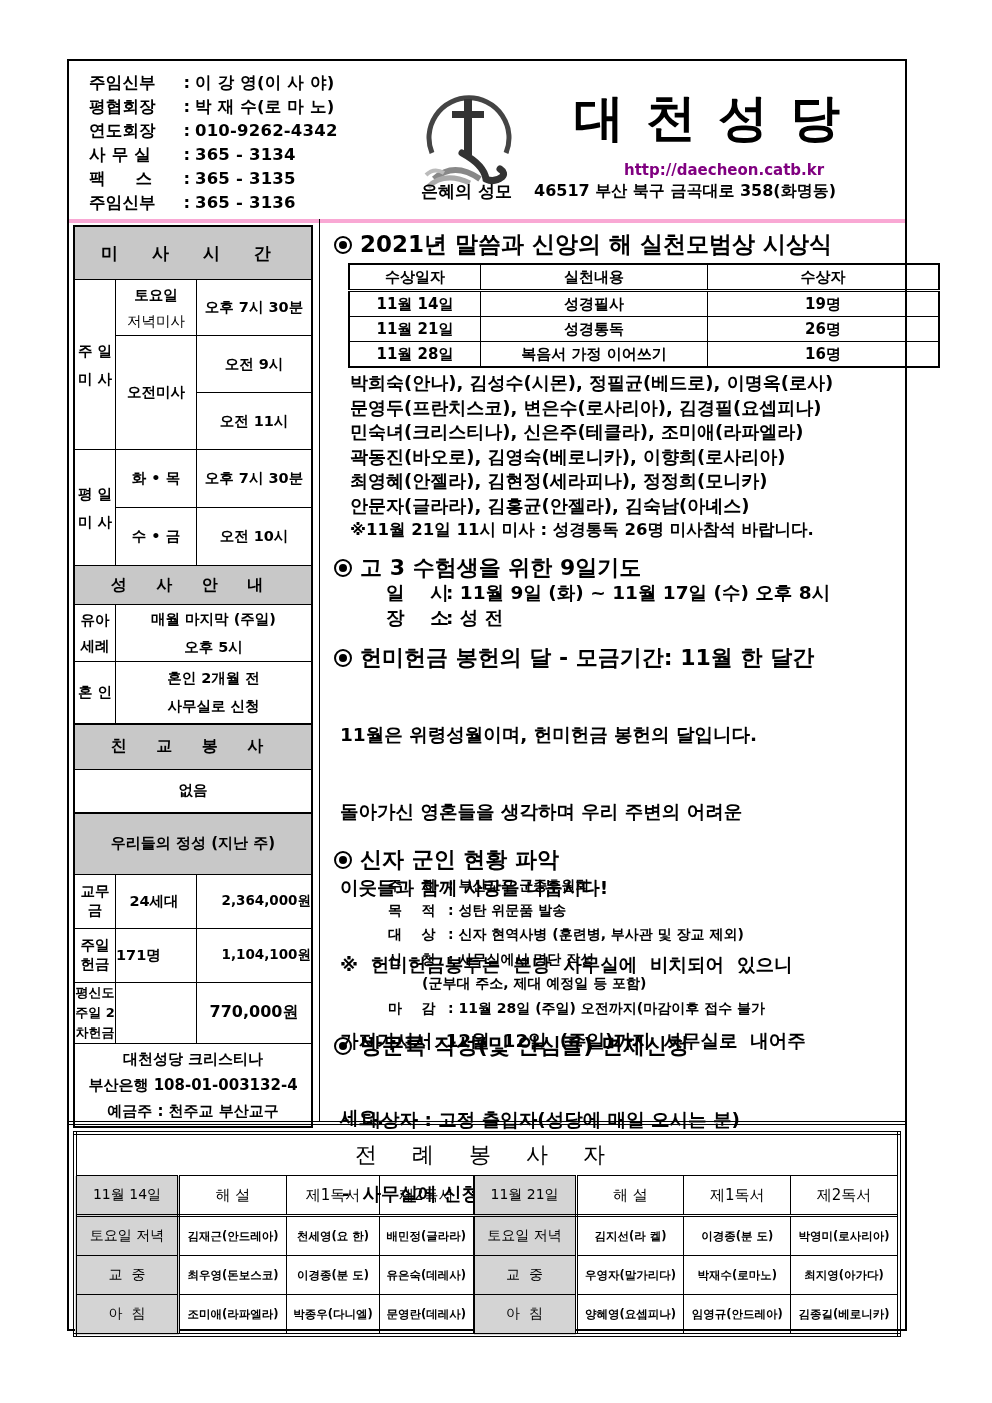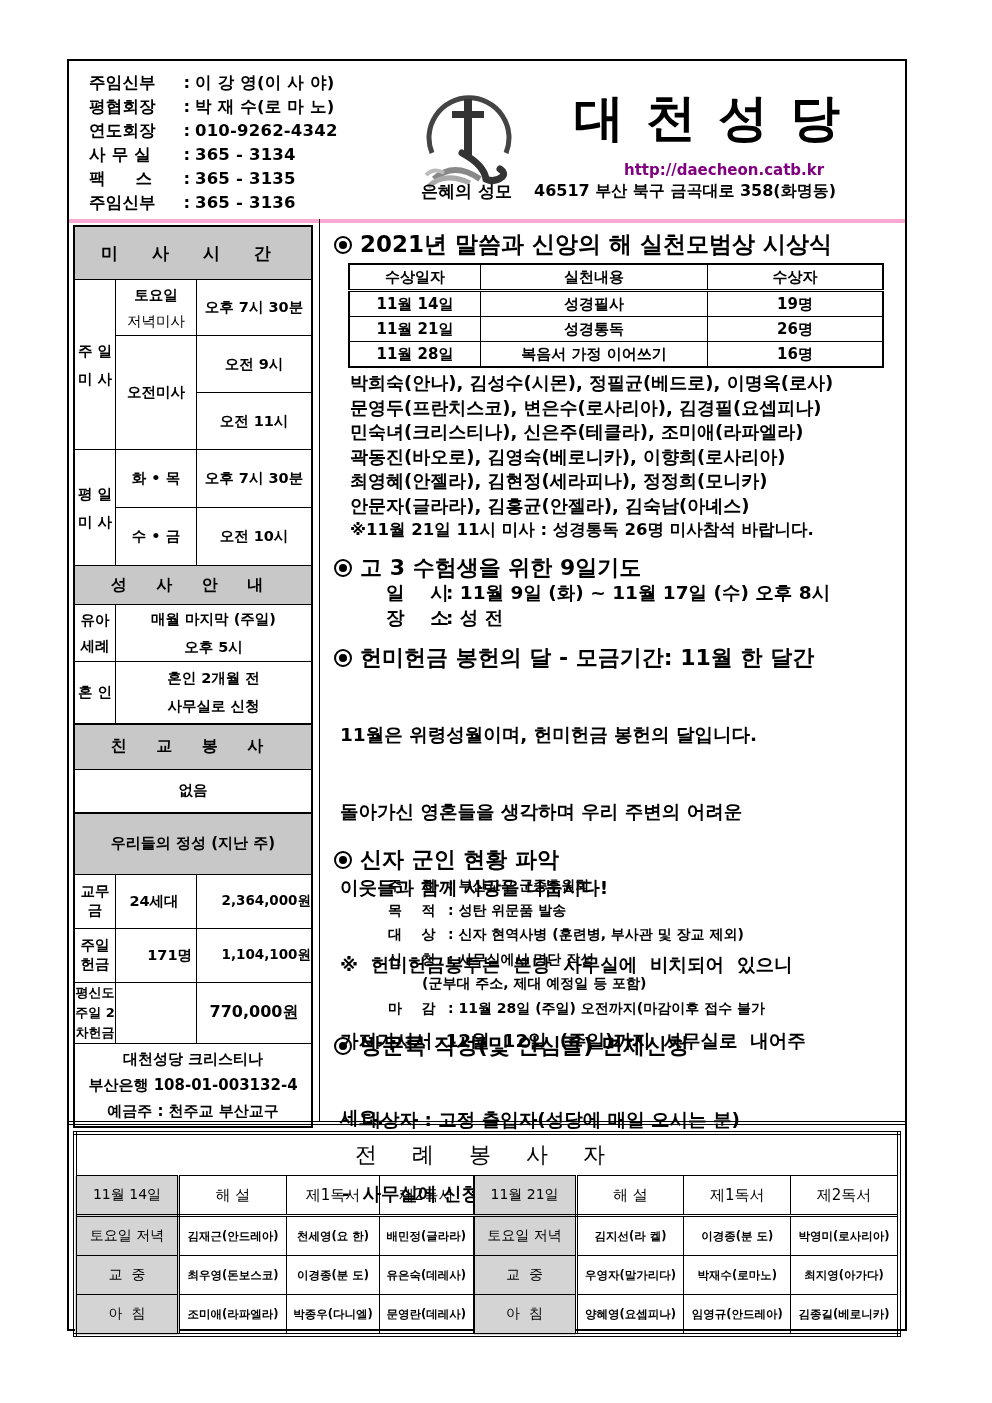--- a/index.html
+++ b/index.html
@@ -20,21 +20,21 @@
   .left-col { position: absolute; left: 0; top: 158px; width: 250px; height: 902px; border-right: 1px solid #000; }
   .mass-table { position: absolute; left: 4px; top: 6px; width: 240px; border-collapse: collapse; border: 2px solid #000; }
   .mass-table td { border: 1px solid #000; text-align: center; font-size: 14.5px; font-weight: bold; padding: 0; }
   .gray { background: #c8c8c8; }
   .sec-head { height: 52px; font-size: 17px !important; letter-spacing: 14px; }
   
   .right-col { position: absolute; left: 251px; top: 158px; width: 585px; height: 902px; }
   .sec-title { position: absolute; font-size: 22px; font-weight: bold; white-space: nowrap; }
   .bullet { display: inline-block; width: 18px; height: 18px; border: 2px solid #000; border-radius: 50%; position: relative; vertical-align: -2px; margin-right: 8px; box-sizing: border-box; }
   .bullet::after { content: ""; position: absolute; left: 3px; top: 3px; width: 8px; height: 8px; background: #000; border-radius: 50%; }
-  .award-table { position: absolute; left: 28px; top: 44px; width: 536px; border-collapse: collapse; border: 2px solid #000; }
+  .award-table { position: absolute; left: 28px; top: 44px; width: 592px; border-collapse: collapse; border: 2px solid #000; }
   .award-table td, .award-table th { border: 1px solid #000; font-size: 15px; font-weight: bold; text-align: center; height: 24px; padding: 0; }
   .award-table thead th { border-bottom: 3px double #000; }
   .body-text { position: absolute; font-size: 18.5px; font-weight: bold; line-height: 24.5px; white-space: nowrap; }
   .kv .k { display: inline-block; width: 60px; margin-left: 46px; }
   
   .bottom { position: absolute; left: 0; top: 1060px; width: 836px; height: 208px; border-top: 4px double #000; }
   .serv-table { position: absolute; left: 4px; top: 6px; width: 828px; border-collapse: collapse; border: 4px double #000; }
   .serv-table td { border: 1px solid #000; text-align: center; font-weight: bold; padding: 0; }
   .serv-title { height: 40px; font-size: 22px; font-weight: normal !important; letter-spacing: 14px; }
   .serv-head td { height: 38px; font-size: 15px; font-weight: normal !important; border-bottom: 3px double #000; }
@@ -153,21 +153,21 @@
       <tr>
             <td colspan="3" class="gray" style="height:60px;font-size:15px;border-top:2px solid #000">우리들의 정성 (지난 주)</td>
           </tr>
       <tr style="height:54px">
         <td>교무금</td>
         <td style="padding-right:4px">24세대</td>
         <td style="text-align:right;font-size:13.5px">2,364,000원</td>
       </tr>
       <tr style="height:54px">
         <td>주일헌금</td>
-        <td style="text-align:right;padding-right:4px">171명</td>
+        <td style="text-align:left;padding-right:4px">171명</td>
         <td style="text-align:right;font-size:13.5px">1,104,100원</td>
       </tr>
       <tr style="height:54px">
         <td style="font-size:13px;line-height:20px">평신도주일 2차헌금</td>
         <td></td>
         <td style="font-size:16px">770,000원</td>
       </tr>
       <tr>
         <td colspan="3" style="line-height:26px;font-size:15px;padding:2px 0">
           <div>대천성당 크리스티나</div>

